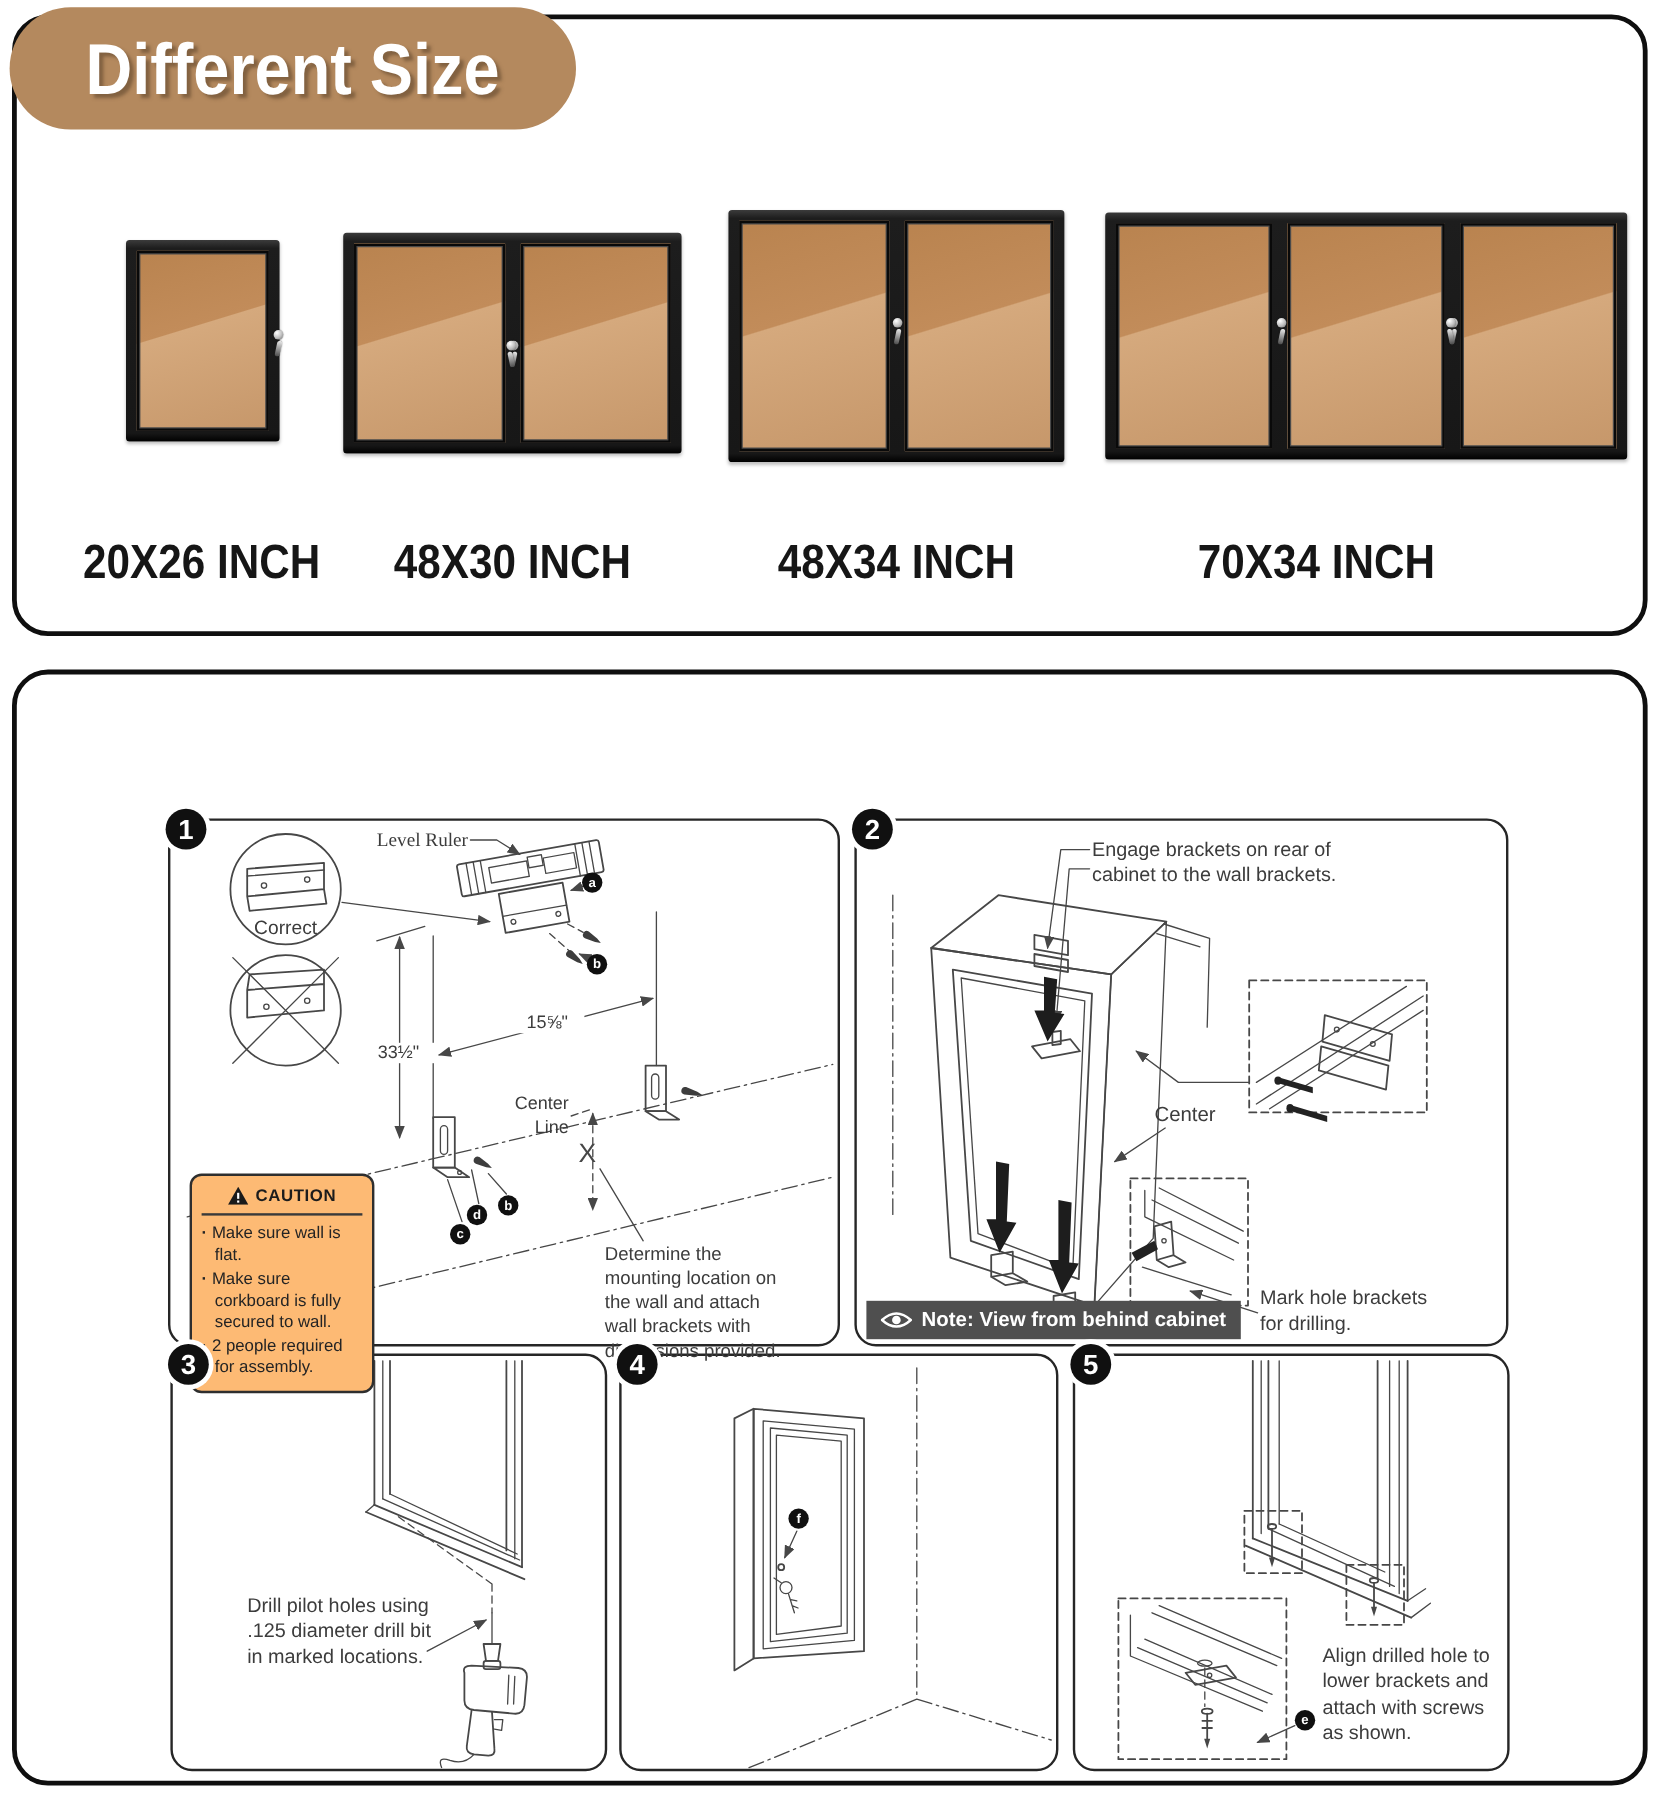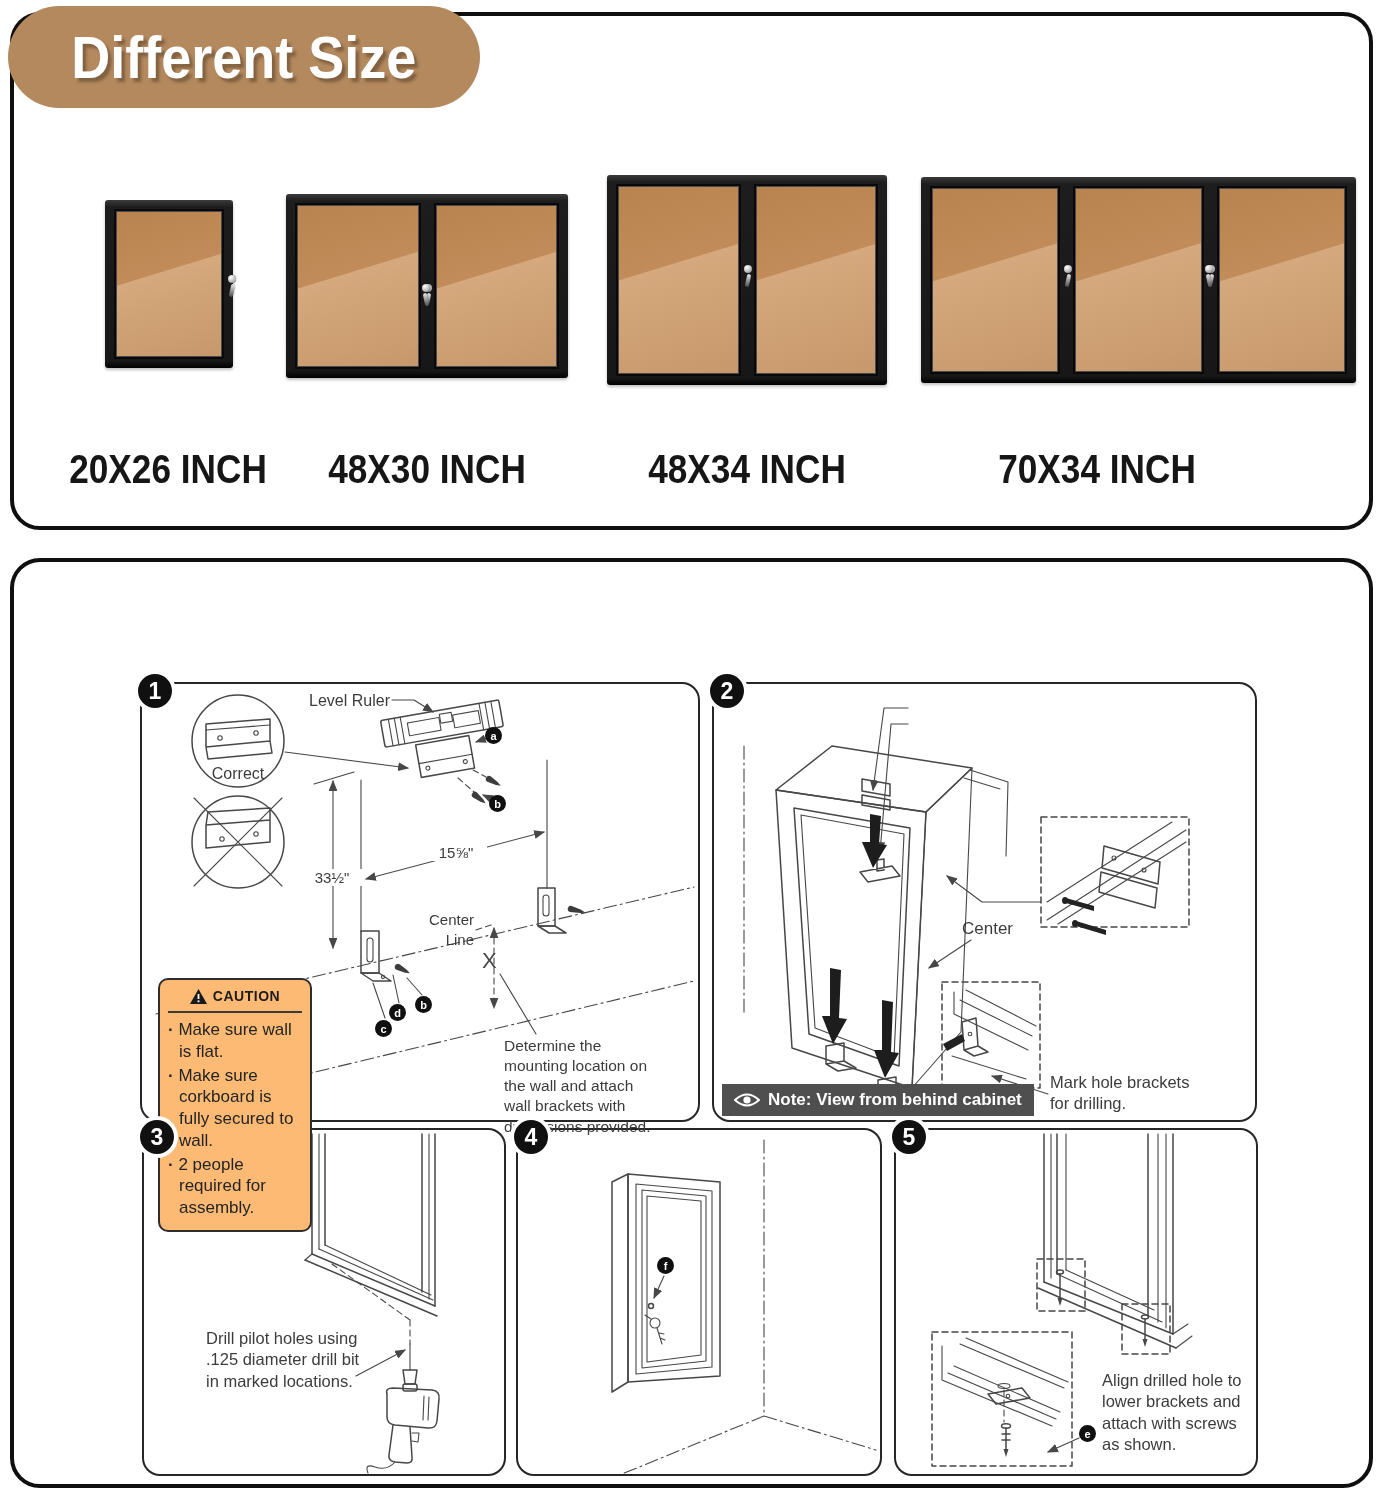--- a/index.html
+++ b/index.html
@@ -69,21 +69,21 @@
   .dim { position: absolute; font-size: 15px; color: #3c3c3c; background: #fff; padding: 0 3px; text-align: center; z-index: 3; }
   .xmark { position: absolute; font-size: 22px; color: #474747; z-index: 3; }
   
   .caution {
     position: absolute; width: 154px; border: 2px solid #2e2e2e; border-radius: 10px;
     background: #fdba74; padding: 8px 8px 9px; z-index: 3;
   }
   .c-title { display: flex; align-items: center; justify-content: center; gap: 6px;
     font-weight: bold; font-size: 14px; color: #1c1c1c; letter-spacing: .5px; }
   .c-rule { border: none; border-top: 2px solid #3a3a3a; margin: 7px 0 6px; }
-  .caution ul { list-style: none; font-size: 17px; line-height: 1.28; color: #242424; }
+  .caution ul { list-style: none; font-size: 14px; line-height: 1.28; color: #242424; }
   .caution li { padding-left: 11px; text-indent: -11px; margin-bottom: 2px; }
   .caution li::before { content: "· "; font-weight: bold; }
   
   .notebar {
     position: absolute; background: #4f4f4f; color: #fff; font-weight: bold;
     font-size: 17px; display: flex; align-items: center; gap: 8px;
     padding: 0 12px; height: 32px; z-index: 4; white-space: nowrap;
   }
   
   .dash { stroke-dasharray: 6 4; }
@@ -216,21 +216,21 @@
         <path class="dash tn" d="M334 246 L352 240"></path>
         <path class="dash tn" d="M352 244 L352 324" marker-start="url(#m1)" marker-end="url(#m1)"></path>
         <path class="tn" d="M358 290 L394 350"></path>
       </g>
       <path fill="#3d3d3d" transform="translate(347,95) rotate(30)" d="M0 -3.2 A3.2 3.2 0 1 0 0 3.2 L9 1.7 L13.5 0 L9 -1.7 Z"></path>
       <path fill="#3d3d3d" transform="translate(333,111) rotate(38)" d="M0 -3.2 A3.2 3.2 0 1 0 0 3.2 L9 1.7 L13.5 0 L9 -1.7 Z"></path>
       <path fill="#3d3d3d" transform="translate(256,283) rotate(28)" d="M0 -3.2 A3.2 3.2 0 1 0 0 3.2 L9 1.7 L13.5 0 L9 -1.7 Z"></path>
       <path fill="#3d3d3d" transform="translate(429,225) rotate(14)" d="M0 -3.2 A3.2 3.2 0 1 0 0 3.2 L10 1.7 L15 0 L10 -1.7 Z"></path>
     </svg>
 
-    <div class="dtext" style="left:158px; top:7px; width:90px; text-align:right;">Level Ruler</div>
+    <div class="dtext" style="left:158px; top:7px; width:90px; text-align:right;font-family:Liberation Serif, serif;">Level Ruler</div>
     <div class="dtext" style="left:58px; top:80px; width:76px; text-align:center;">Correct</div>
     <div class="dim" style="left:158px; top:185px; width:64px;">33½"</div>
     <div class="dim" style="left:283px; top:160px; width:62px;">15⅝"</div>
     <div class="dtext" style="left:270px; top:226px; width:62px; text-align:right; font-size:15px;">Center Line</div>
     <div class="xmark" style="left:340px; top:264px;">X</div>
     <div class="dtext" style="left:362px; top:352px; width:160px; font-size:15.5px;">Determine the mounting location on the wall and attach wall brackets with dimensions provided.</div>
 
     <div class="caution" style="left:16px; top:294px;">
       <div class="c-title">
         <svg width="17" height="15" viewBox="0 0 17 15">
@@ -292,20 +292,21 @@
       <path fill="#1d1d1d" d="M156 130 L167 132 L165 160 L173 161 L159 184 L148 158 L156 158 Z"></path>
       <path fill="#1d1d1d" d="M116 284 L127 286 L125 334 L133 335 L119 360 L108 332 L116 332 Z"></path>
       <path fill="#1d1d1d" d="M168 316 L179 318 L177 368 L185 369 L171 394 L160 366 L168 366 Z"></path>
       <path fill="#222" d="M352 214 L380 222 L380 227 L352 219 Z"></path>
         <ellipse cx="351" cy="216.5" rx="3" ry="3.5" fill="#222"></ellipse>
       <path fill="#222" d="M362 237 L392 246 L392 251 L362 242 Z"></path>
         <ellipse cx="361" cy="239.5" rx="3" ry="3.5" fill="#222"></ellipse>
       <path fill="#222" d="M229 360 L248 350 L251 357 L233 367 Z"></path>
     </svg>
 
+    <div class="dtext" style="left:196px; top:14px; width:220px; font-size:16.5px;">Engage brackets on rear of cabinet to the wall brackets.</div>
     <div class="dtext" style="left:248px; top:234px; font-size:17px;">Center</div>
     <div class="dtext" style="left:336px; top:388px; width:155px; font-size:16.5px;">Mark hole brackets for drilling.</div>
     <div class="notebar" style="left:8px; top:400px;">
       <svg width="26" height="16" viewBox="0 0 26 16">
         <path d="M1 8 Q13 -3 25 8 Q13 19 1 8 Z" fill="none" stroke="#fff" stroke-width="2"></path>
         <circle cx="13" cy="8" r="3.6" fill="#fff"></circle>
       </svg>
       <span>Note: View from behind cabinet</span>
     </div>
   </div>

